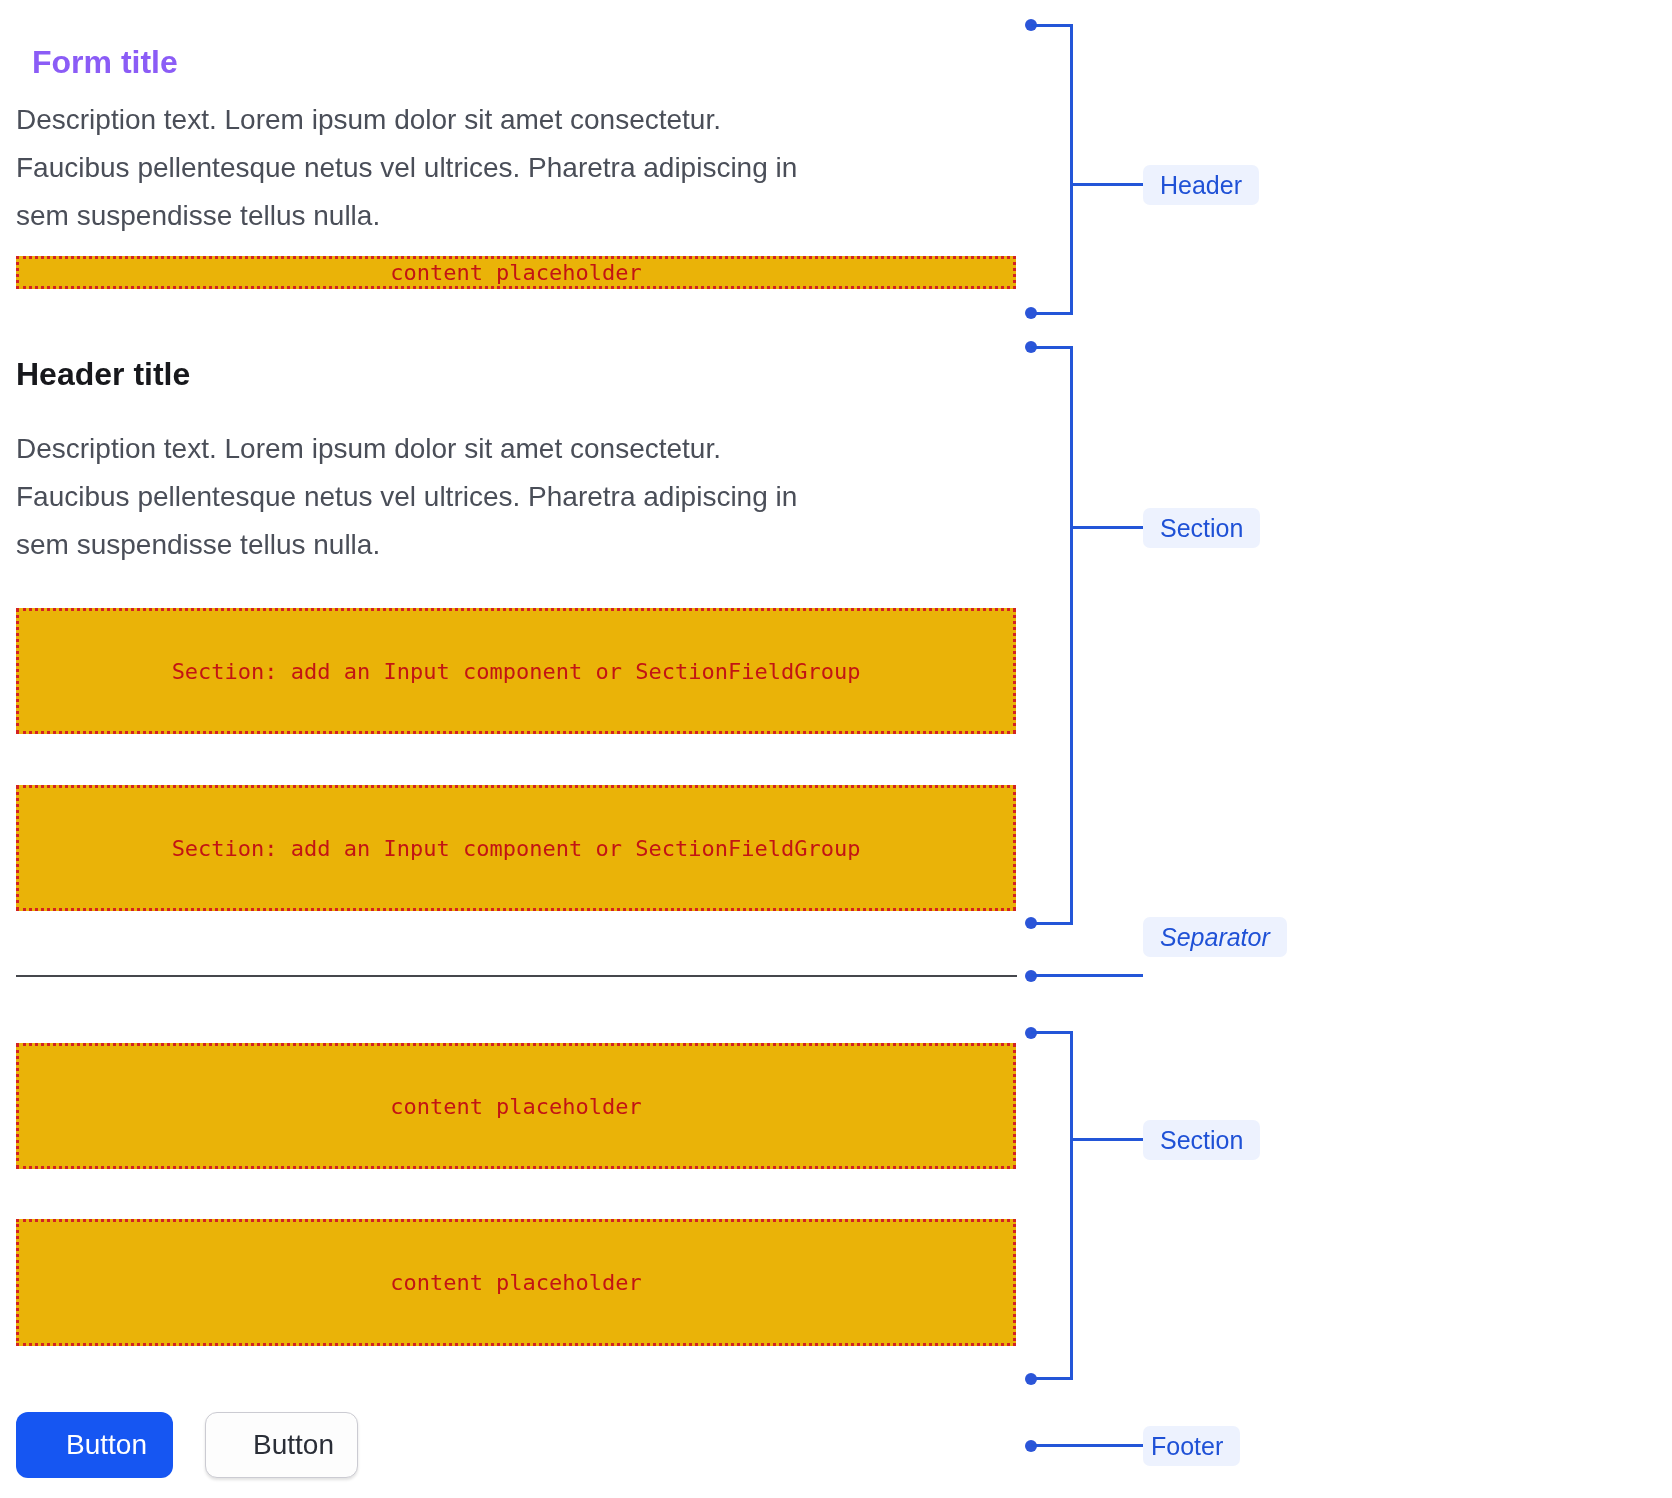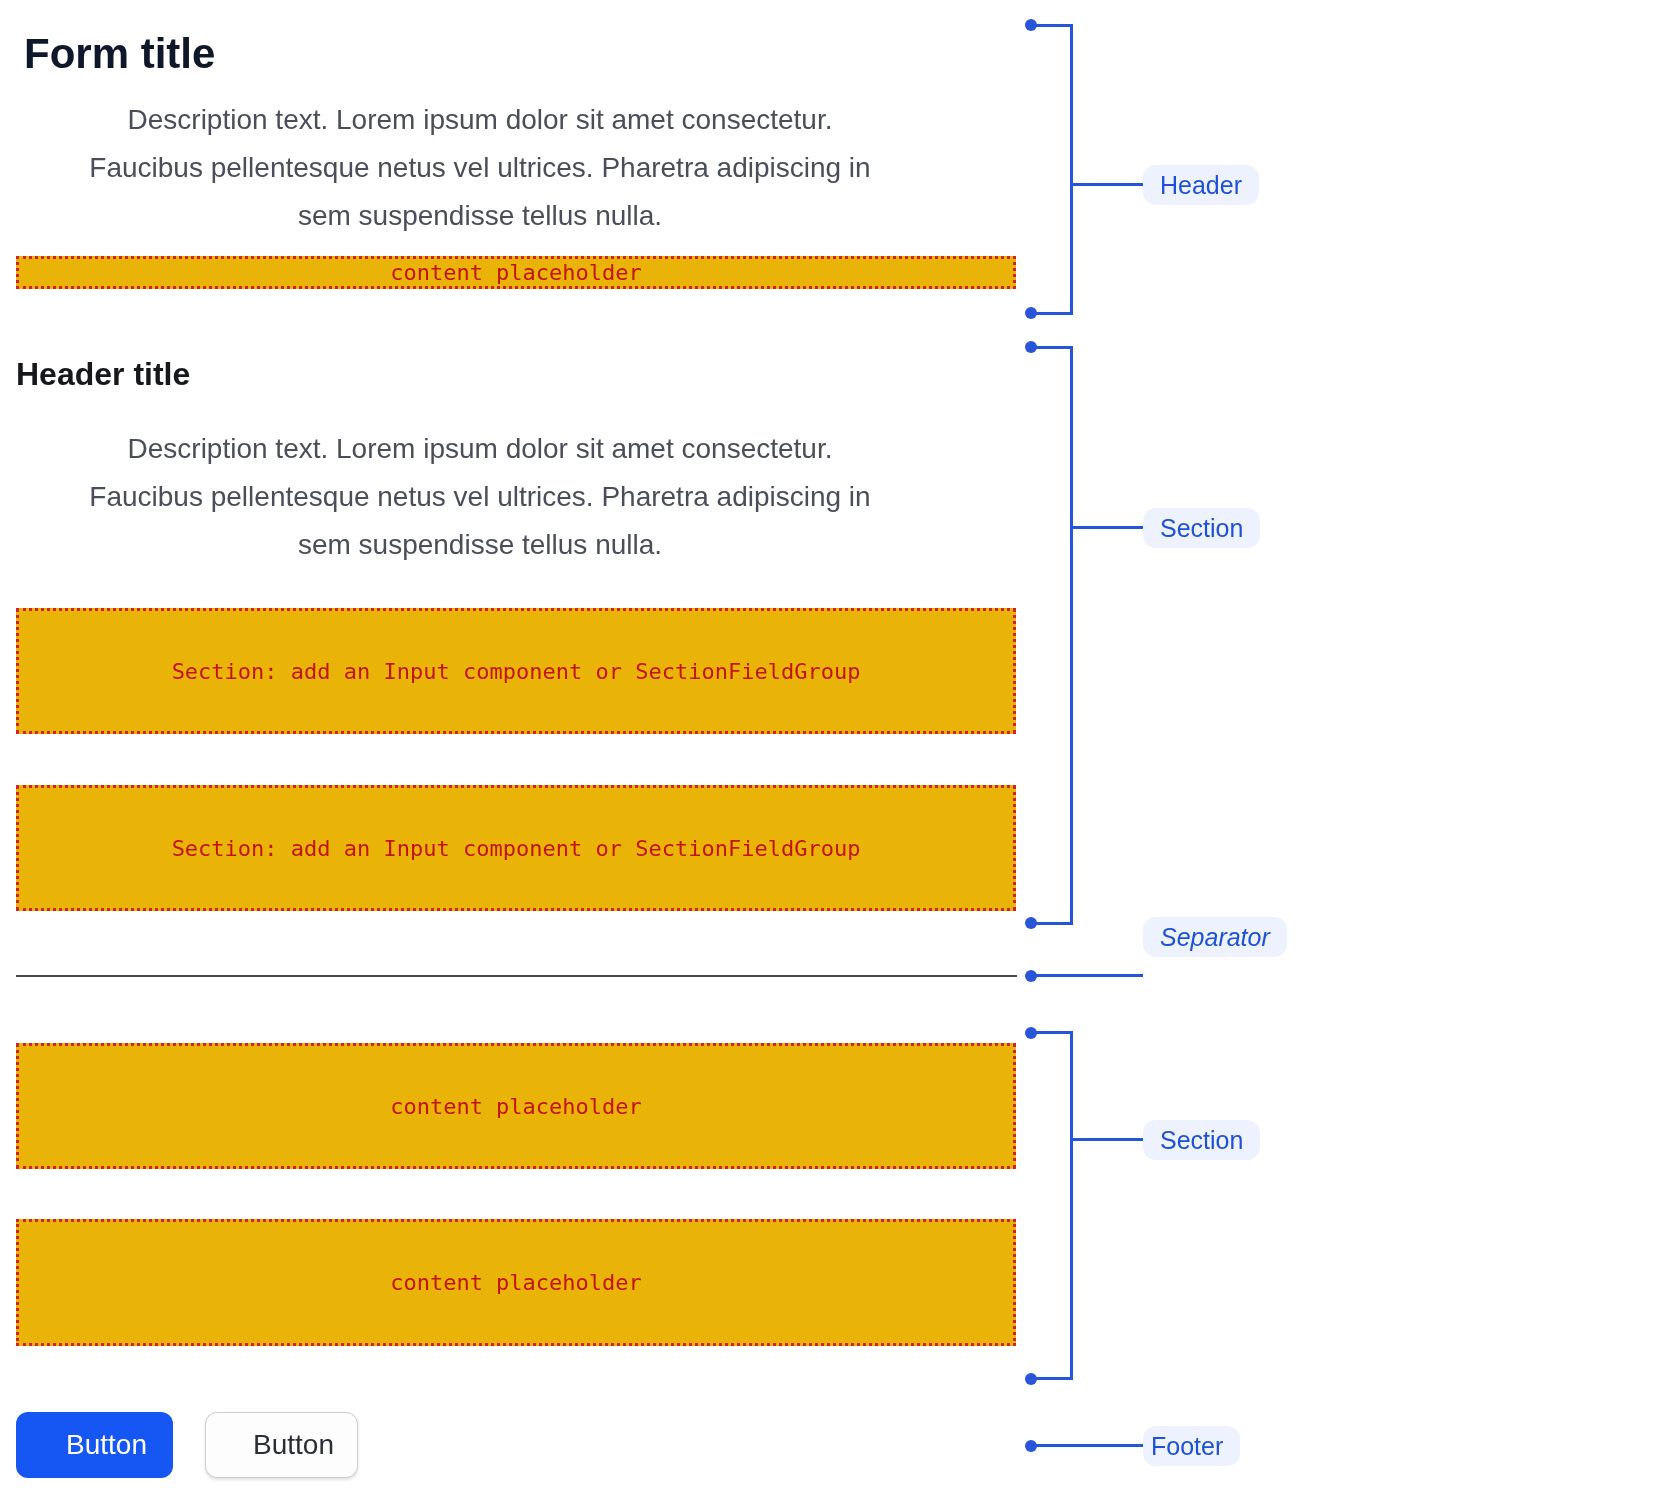--- a/index.html
+++ b/index.html
@@ -6,32 +6,32 @@
   .canvas{
     position:relative;
     width:1672px;height:1498px;
     background:#ffffff;
     font-family:"Liberation Sans", sans-serif;
     overflow:hidden;
   }
   .abs{position:absolute;}
   .form-title{
     left:16px;top:22px;
-    font-size:42px;line-height:48px;font-weight:600;
-    color:#0f172a;margin:8px;
+    font-size:32px;line-height:48px;font-weight:600;
+    color:#8b5cf6;margin:16px;
   }
   .section-title{
     left:16px;top:354px;
     font-size:32px;line-height:40px;font-weight:600;
     color:#17181c;margin:0;
   }
   .desc{
-    left:0;width:960px;
+    left:16px;width:960px;
     font-size:28px;line-height:48px;font-weight:400;
-    color:#4a4e58;margin:0;text-align:center;
+    color:#4a4e58;margin:0;
   }
   .desc-form{top:96px;}
   .desc-section{top:425px;}
   .ph{
     left:16px;width:1000px;
     box-sizing:border-box;
     background:#eab308;
     border:3px dotted #d32222;
     display:flex;align-items:center;justify-content:center;
     font-family:"DejaVu Sans Mono", monospace;
@@ -64,21 +64,21 @@
     box-shadow:0 2px 3px rgba(0,0,0,0.12);
   }
   .line{position:absolute;background:#2356d8;}
   .dot{
     position:absolute;width:12px;height:12px;border-radius:50%;
     background:#2b55d8;
   }
   .callout{
     position:absolute;left:1143px;height:40px;
     display:inline-flex;align-items:center;
-    padding:0 17px;border-radius:13px;
+    padding:0 17px;border-radius:7px;
     background:#edf2fe;
     color:#1f51d6;font-size:25px;line-height:40px;font-weight:400;
     white-space:nowrap;
   }
 </style>
 </head>
 <body>
 
 <div class="canvas">
 

